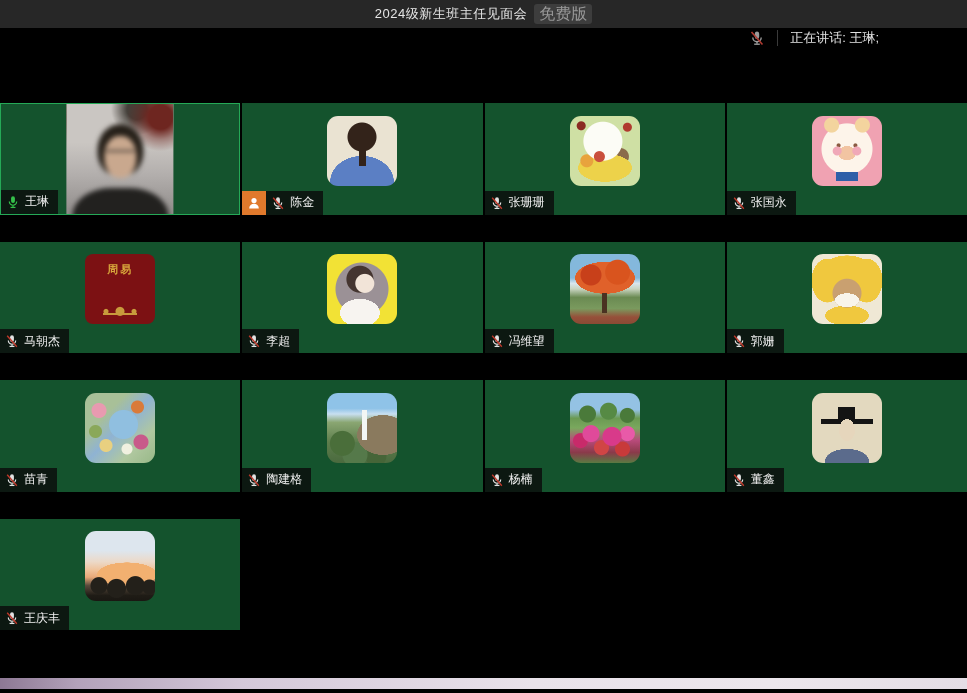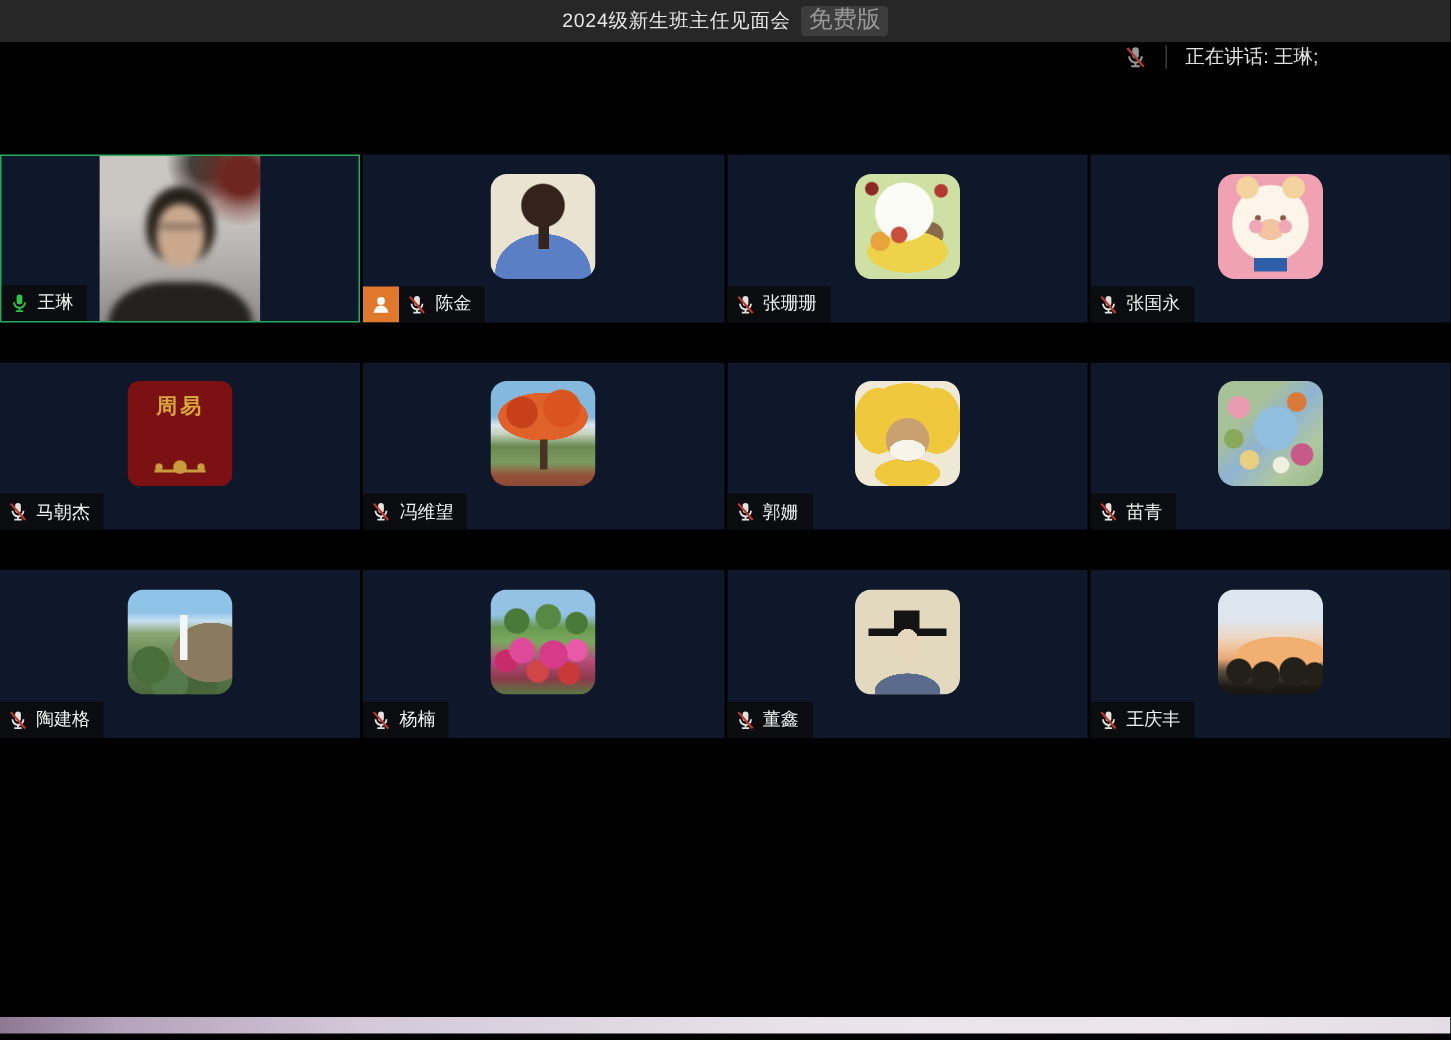--- a/index.html
+++ b/index.html
@@ -25,42 +25,42 @@
   }
   .status-divider{width:1px;height:16px;background:#3a3a3a;}
   .speaking-text{color:#e2e2e2;font-size:13px;}
   
   .grid{
     position:absolute;top:78px;left:0;width:967px;height:552px;
     display:grid;grid-template-columns:repeat(4,1fr);grid-template-rows:repeat(4,1fr);
     gap:2px;background:#000;
   }
   .tile{
-    background:#0f172a;position:relative;overflow:hidden;
+    background:#14532d;position:relative;overflow:hidden;
     display:flex;align-items:center;justify-content:center;margin-top:25px;
   }
   .tile.active{border:1px solid #25a957;}
   
   .video-feed{
     position:absolute;top:0;bottom:0;left:50%;transform:translateX(-50%);
     width:45%;overflow:hidden;
     background:
       radial-gradient(circle at 88% 12%, #6e2620 0 12px, rgba(110,38,32,.45) 22px, transparent 34px),
       radial-gradient(circle at 66% 5%, #44403a 0 10px, transparent 26px),
       linear-gradient(180deg,#cac6c2 0 35%,#b2aeac 65%,#908c8a 100%);
   }
   .vf-inner{position:absolute;inset:0;filter:blur(2.5px);}
   .vf-hair{position:absolute;left:50%;transform:translateX(-50%);top:20px;width:46px;height:52px;border-radius:50% 50% 45% 45%;background:#262019;}
   .vf-face{position:absolute;left:50%;transform:translateX(-50%);top:32px;width:32px;height:42px;border-radius:46%;background:#c9a88e;}
   .vf-glasses{position:absolute;left:50%;transform:translateX(-50%);top:46px;width:30px;height:7px;border-top:2px solid #4a4038;border-radius:2px;}
   .vf-shirt{position:absolute;left:50%;transform:translateX(-50%);top:84px;width:96px;height:70px;border-radius:40% 40% 0 0;background:#22211f;}
   
   .av{width:70px;height:70px;border-radius:11px;margin-bottom:16px;position:relative;
       display:flex;justify-content:center;}
-  .avatar-text{color:#d8a73c;font-size:14px;letter-spacing:2px;margin-top:8px;font-weight:bold;}
+  .avatar-text{color:#d8a73c;font-size:11px;letter-spacing:2px;margin-top:8px;font-weight:bold;}
   .av-person-back{background:
     linear-gradient(#33231a,#33231a) 50% 58%/7px 24px no-repeat,
     radial-gradient(circle at 50% 30%, #33231a 0 14px, transparent 15px),
     radial-gradient(ellipse 32px 26px at 50% 94%, #5b7fc4 0 99%, transparent 100%),
     #eae3d2;}
   .av-dog-duck{background:
     radial-gradient(circle at 82% 16%, #b03a2e 0 4px, transparent 5px),
     radial-gradient(circle at 16% 14%, #8a2a22 0 4px, transparent 5px),
     radial-gradient(circle at 42% 58%, #c94f3d 0 5px, transparent 6px),
     radial-gradient(circle at 47% 36%, #fcfcf6 0 19px, transparent 20px),
@@ -318,20 +318,39 @@
             <line class="mic-base" x1="5.2" y1="14.2" x2="10.8" y2="14.2" stroke-width="1.4"></line>
             <line class="mic-slash" x1="2.5" y1="2" x2="13.5" y2="14.5" stroke-width="1.6"></line>
           </svg>
         </span>
         <span class="pname">马朝杰</span>
       </span>
     </div>
   </div>
     <div class="tile">
 
+    <div class="av av-girl"></div>
+    <div class="label">
+
+      <span class="label-main">
+        <span class="mic mic-muted">
+          <svg viewBox="0 0 16 16">
+            <rect class="mic-body" x="5.8" y="1.5" width="4.4" height="7.5" rx="2.2"></rect>
+            <path class="mic-arc" d="M3.8 7.5a4.2 4.2 0 0 0 8.4 0" fill="none" stroke-width="1.4"></path>
+            <line class="mic-stem" x1="8" y1="11.9" x2="8" y2="13.8" stroke-width="1.4"></line>
+            <line class="mic-base" x1="5.2" y1="14.2" x2="10.8" y2="14.2" stroke-width="1.4"></line>
+            <line class="mic-slash" x1="2.5" y1="2" x2="13.5" y2="14.5" stroke-width="1.6"></line>
+          </svg>
+        </span>
+        <span class="pname">李超</span>
+      </span>
+    </div>
+  </div>
+    <div class="tile">
+
     <div class="av av-flame-tree"></div>
     <div class="label">
 
       <span class="label-main">
         <span class="mic mic-muted">
           <svg viewBox="0 0 16 16">
             <rect class="mic-body" x="5.8" y="1.5" width="4.4" height="7.5" rx="2.2"></rect>
             <path class="mic-arc" d="M3.8 7.5a4.2 4.2 0 0 0 8.4 0" fill="none" stroke-width="1.4"></path>
             <line class="mic-stem" x1="8" y1="11.9" x2="8" y2="13.8" stroke-width="1.4"></line>
             <line class="mic-base" x1="5.2" y1="14.2" x2="10.8" y2="14.2" stroke-width="1.4"></line>

